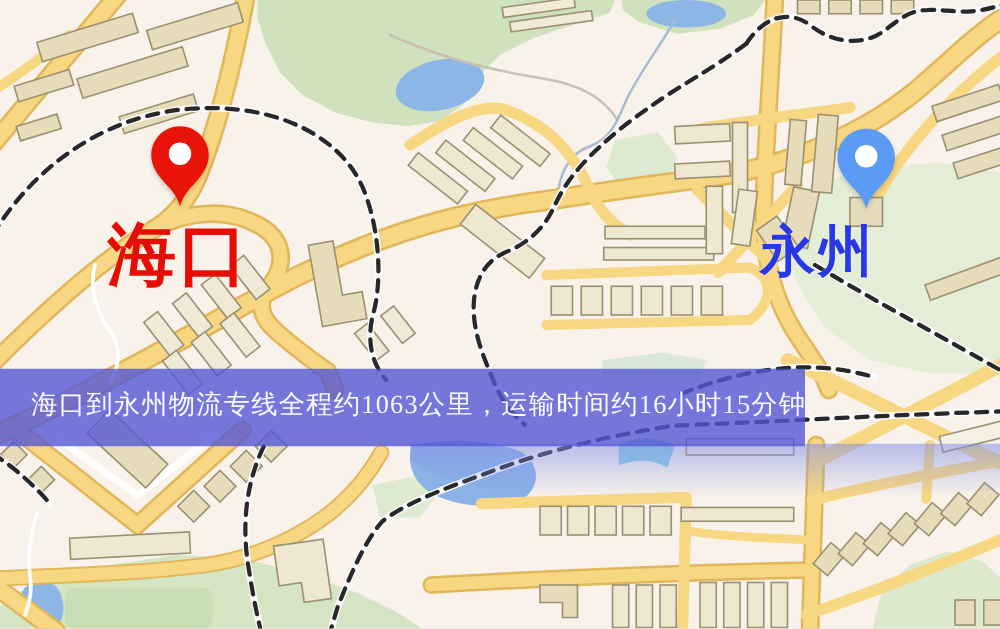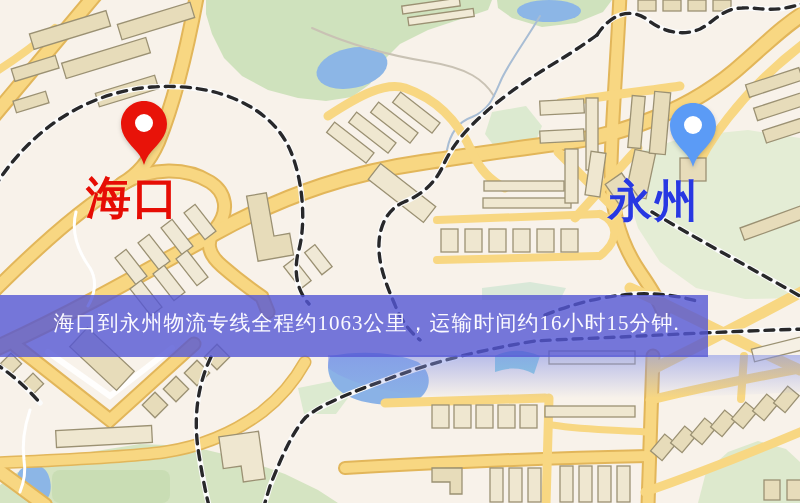--- a/index.html
+++ b/index.html
@@ -5,25 +5,25 @@
   html,body{margin:0;padding:0;background:#ddd;}
   .stage{position:relative;width:800px;height:503px;overflow:hidden;background:#f8f2ea;
          font-family:"Liberation Serif", serif;}
   .map-svg{position:absolute;left:0;top:0;width:800px;height:503px;display:block;}
   .pin{position:absolute;width:54px;height:66px;}
   .pin svg{width:100%;height:100%;display:block;filter:drop-shadow(0 2px 2px rgba(0,0,0,.18));}
   .pin-origin{left:117px;top:100px;}
   .pin-dest{left:666px;top:102px;}
   .city-label{position:absolute;font-weight:700;letter-spacing:2px;line-height:1;
               text-shadow:0 0 2px rgba(255,255,255,.5);}
-  .label-origin{left:86px;top:176px;font-size:45px;color:#e60d04;}
+  .label-origin{left:86px;top:176px;font-size:55px;color:#e60d04;}
   .label-dest{left:608px;top:180px;font-size:44px;color:#2838e2;font-weight:600;}
-  .banner{position:absolute;left:0;top:295px;width:708px;height:62px;
+  .banner{position:absolute;left:0;top:295px;width:644px;height:62px;
           background:rgba(84,86,213,0.80);display:flex;align-items:center;
-          padding-left:25px;box-sizing:border-box;justify-content:center;}
+          padding-left:25px;box-sizing:border-box;}
   .banner span{color:#fbfaff;font-size:21px;letter-spacing:1px;padding-bottom:6px;
                white-space:nowrap;}
 </style>
 </head>
 <body>
 
 <div class="stage">
 
   <svg class="map-svg" viewBox="0 0 800 503" xmlns="http://www.w3.org/2000/svg">
     <defs>

